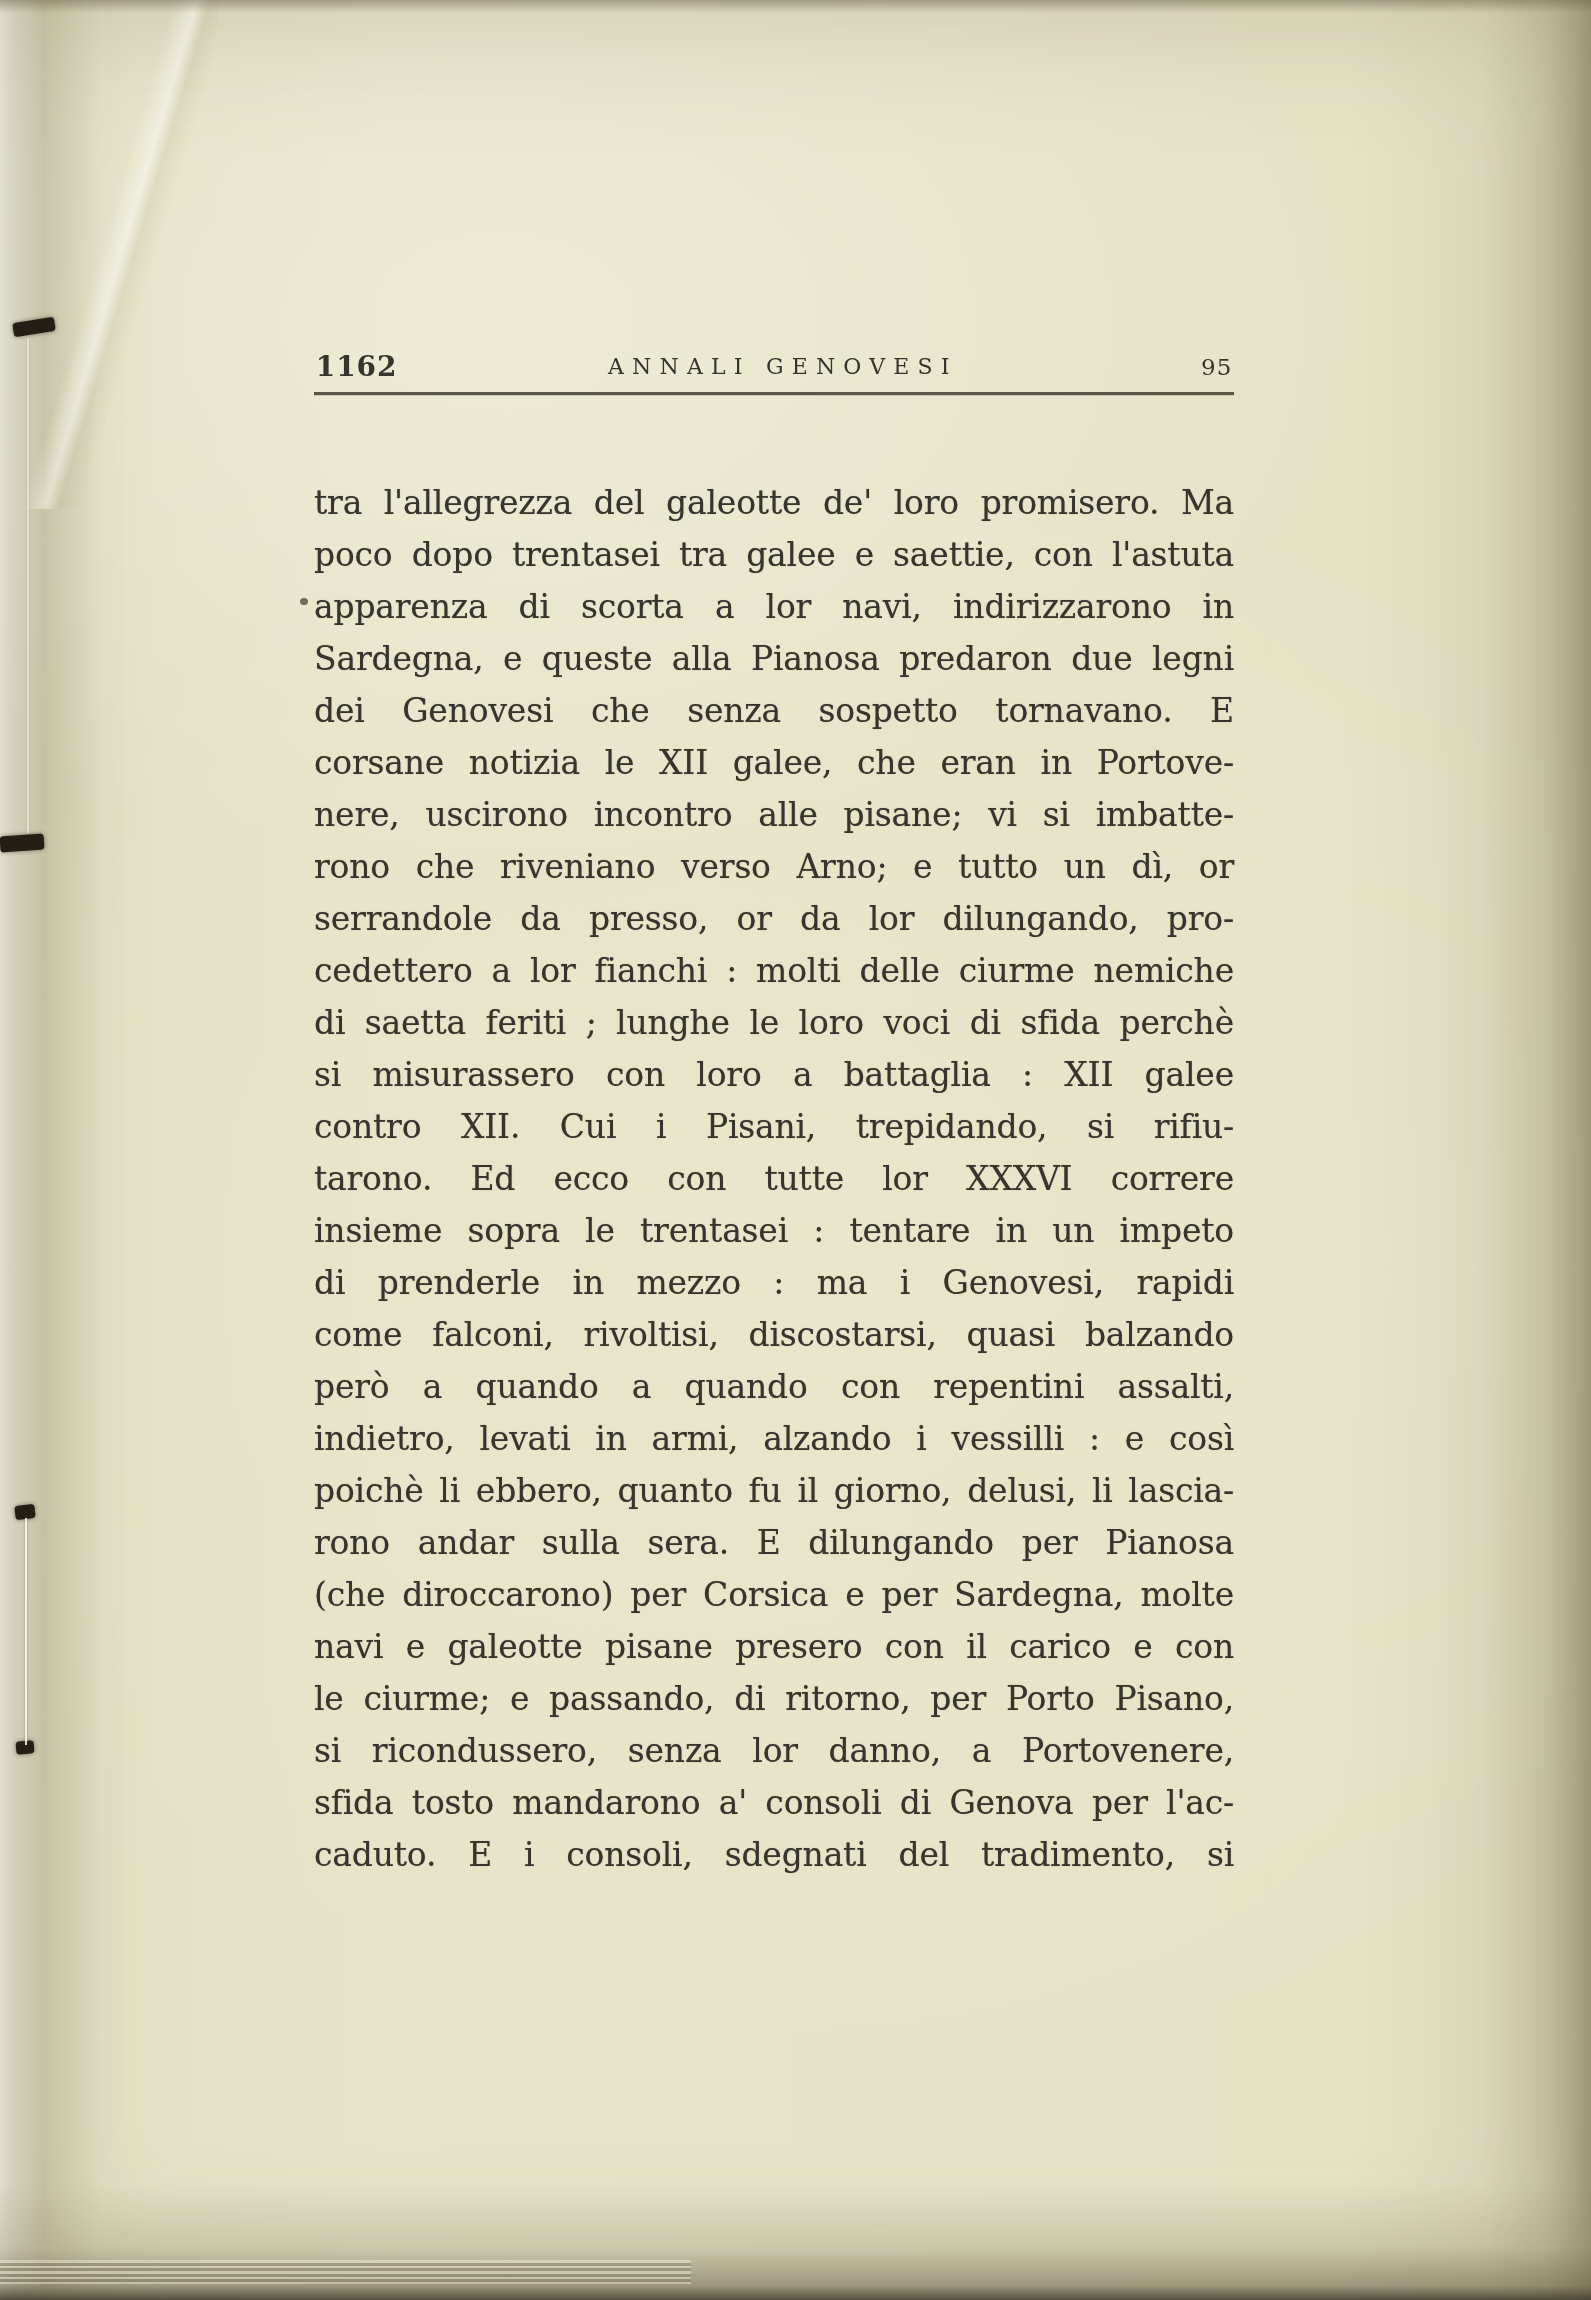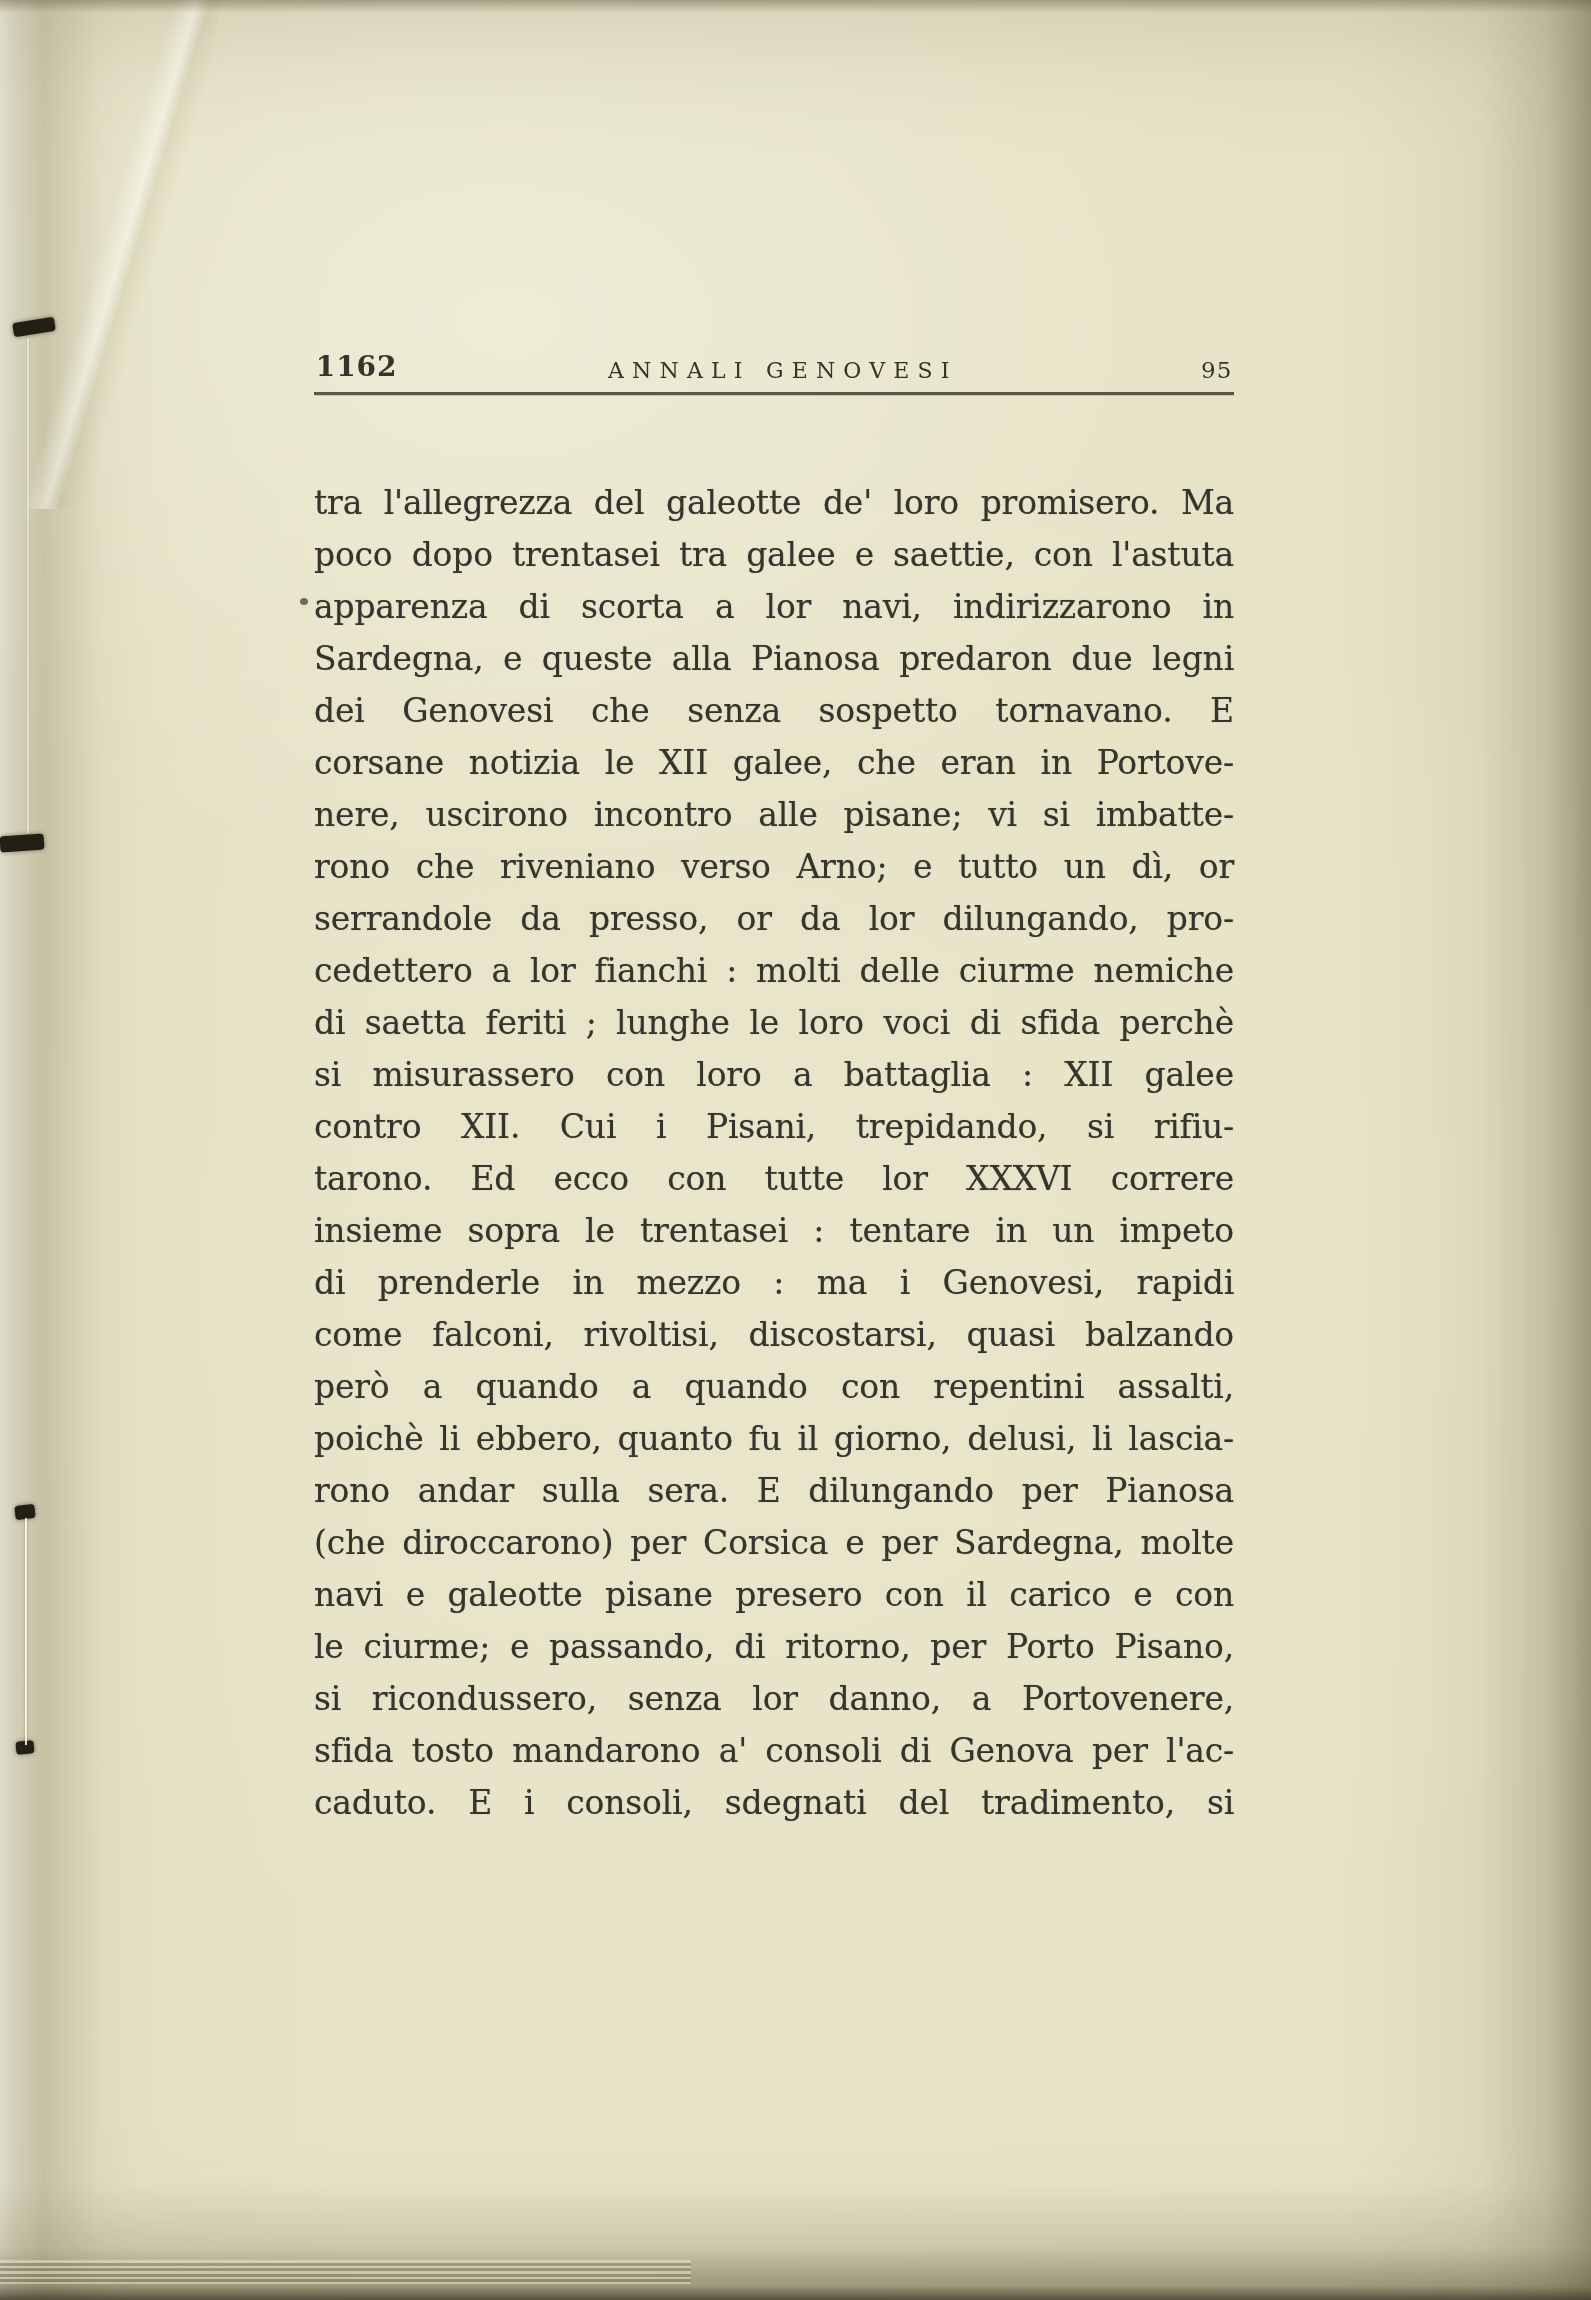--- a/index.html
+++ b/index.html
@@ -72,21 +72,21 @@
 
   
   .content {
     position: absolute;
     left: 314px;
     top: 350px;
     width: 920px;
   }
   .header-row {
     display: flex;
-    align-items: flex-end;
+    align-items: center;
     justify-content: space-between;
     padding: 0 1.8px;
   }
   .pg-left {
     font-size: 28px;
     font-weight: 700;
     letter-spacing: 0.9px;
   }
   .running-title {
     font-size: 22px;
@@ -157,20 +157,21 @@
       <div class="line">serrandole da presso, or da lor dilungando, pro-</div>
       <div class="line">cedettero a lor fianchi : molti delle ciurme nemiche</div>
       <div class="line">di saetta feriti ; lunghe le loro voci di sfida perchè</div>
       <div class="line">si misurassero con loro a battaglia : XII galee</div>
       <div class="line">contro XII. Cui i Pisani, trepidando, si rifiu-</div>
       <div class="line">tarono. Ed ecco con tutte lor XXXVI correre</div>
       <div class="line">insieme sopra le trentasei : tentare in un impeto</div>
       <div class="line">di prenderle in mezzo : ma i Genovesi, rapidi</div>
       <div class="line">come falconi, rivoltisi, discostarsi, quasi balzando</div>
       <div class="line">però a quando a quando con repentini assalti,</div>
+      <div class="line">indietro, levati in armi, alzando i vessilli : e così</div>
       <div class="line">poichè li ebbero, quanto fu il giorno, delusi, li lascia-</div>
       <div class="line">rono andar sulla sera. E dilungando per Pianosa</div>
       <div class="line">(che diroccarono) per Corsica e per Sardegna, molte</div>
       <div class="line">navi e galeotte pisane presero con il carico e con</div>
       <div class="line">le ciurme; e passando, di ritorno, per Porto Pisano,</div>
       <div class="line">si ricondussero, senza lor danno, a Portovenere,</div>
       <div class="line">sfida tosto mandarono a' consoli di Genova per l'ac-</div>
       <div class="line">caduto. E i consoli, sdegnati del tradimento, si</div>
     </div>
 

